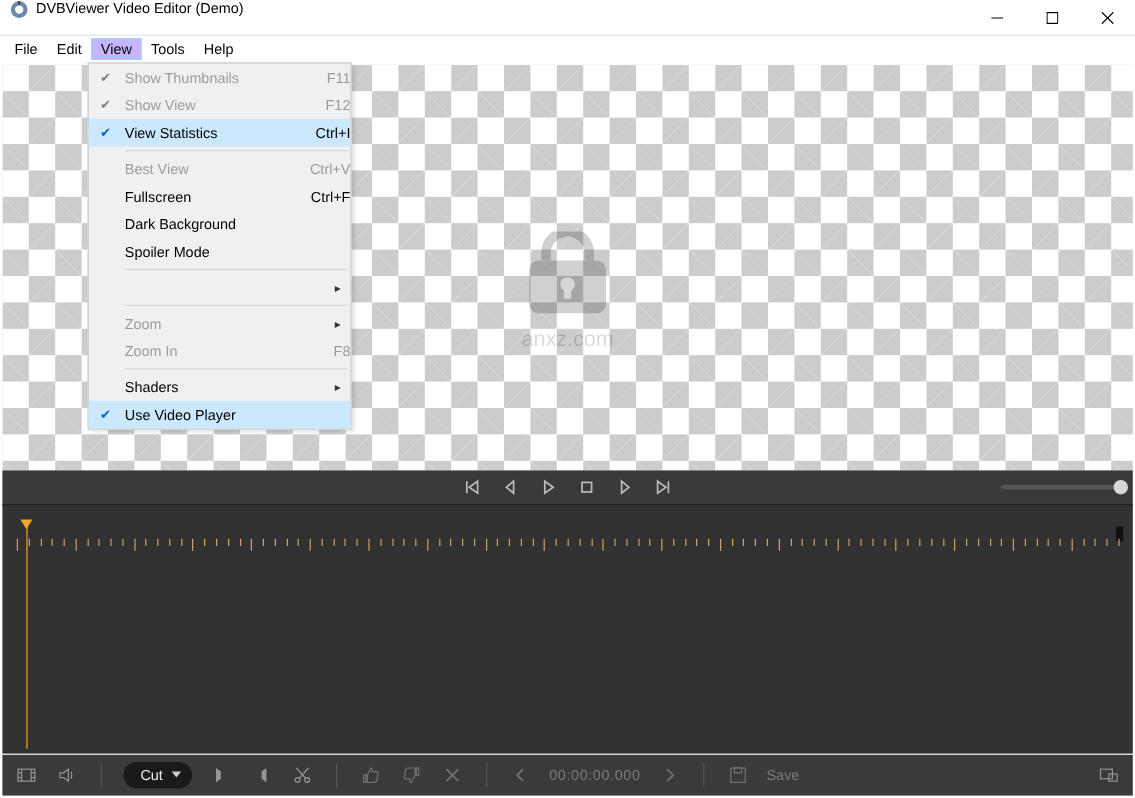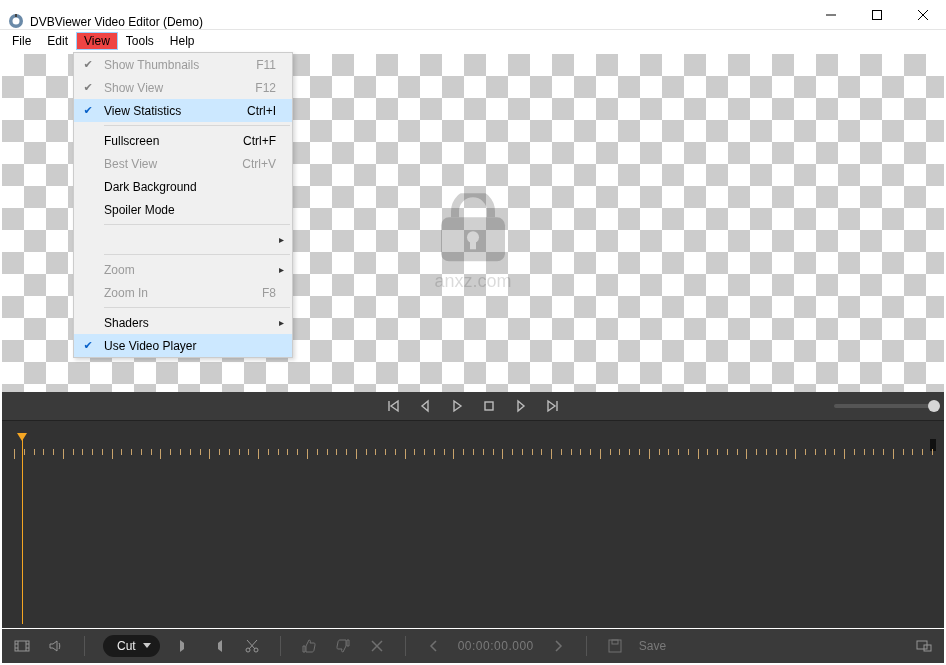--- a/index.html
+++ b/index.html
@@ -1,38 +1,38 @@
 <!DOCTYPE html>
 <html><head>
 <meta charset="utf-8">
 <style>
 * { margin: 0; padding: 0; box-sizing: border-box; font-family: "Segoe UI", Tahoma, sans-serif; }
 body { width: 946px; height: 665px; background: #fff; overflow: hidden; position: relative; }
 
 
-.titlebar { height: 30px; display: flex; align-items: flex-end; padding: 0 8px; border-bottom: 1px solid #e5e5e5; position: relative; }
+.titlebar { height: 30px; display: flex; align-items: flex-start; padding: 0 8px; border-bottom: 1px solid #e5e5e5; position: relative; }
 .titlebar .appicon { width: 16px; height: 16px; margin-right: 6px; }
 .titlebar .title { font-size: 12px; color: #000; }
 .titlebar .winbtns { position: absolute; right: 0; top: 0; display: flex; height: 30px; }
 .titlebar .winbtn { width: 46px; height: 30px; display: flex; align-items: center; justify-content: center; cursor: default; }
 .titlebar .winbtn svg { width: 10px; height: 10px; }
 
 
 .menubar { height: 22px; display: flex; align-items: center; padding: 0 4px; }
 .menubar .menuitem { padding: 2px 8px; font-size: 12px; color: #000; cursor: default; }
-.menubar .menuitem.active { background: #ef4444; border: 1px solid #99d1ff; padding: 1px 7px; }
+.menubar .menuitem.active { background: #c4b5fd; border: 1px solid #99d1ff; padding: 1px 7px; }
 
 
 .dropdown { position: absolute; left: 73px; top: 52px; width: 220px; background: #f0f0f0; border: 1px solid #ccc; box-shadow: 2px 2px 4px rgba(0,0,0,.15); z-index: 100; }
 .dropdown .row { display: flex; align-items: center; height: 23px; position: relative; }
 .dropdown .row.highlight { background: #cce8ff; }
 .dropdown .row .checkcol { width: 28px; display: flex; align-items: center; justify-content: center; }
 .dropdown .row.highlight .checkcol { background: #cce8ff; }
 .dropdown .row .label { flex: 1; font-size: 12px; color: #000; padding-left: 2px; }
-.dropdown .row .shortcut { font-size: 12px; color: #000; padding-right: 16px; }
+.dropdown .row .shortcut { font-size: 12px; color: #000; }
 .dropdown .row.disabled .label, .dropdown .row.disabled .shortcut { color: #9b9b9b; }
 .dropdown .row .arrow { position: absolute; right: 8px; font-size: 10px; color: #333; }
 .dropdown .sep { height: 1px; background: #d7d7d7; margin: 3px 2px 3px 30px; }
 .dropdown .check { font-size: 11px; color: #808080; }
 .dropdown .row.highlight .check { color: #0a62c9; }
 
 
 .preview { position: absolute; left: 2px; right: 2px; top: 54px; height: 338px;
   background-image:
     linear-gradient(45deg,#cccccc 25%,transparent 25%),
@@ -141,29 +141,29 @@
       <div class="shortcut">F12</div>
     </div>
     <div class="row highlight">
       <div class="checkcol">
         <span class="check">✔</span>
       </div>
       <div class="label">View Statistics</div>
       <div class="shortcut">Ctrl+I</div>
     </div>
     <div class="sep"></div>
+    <div class="row disabled">
+      <div class="checkcol"></div>
+      <div class="label">Best View</div>
+      <div class="shortcut">Ctrl+V</div>
+    </div>
     <div class="row">
       <div class="checkcol"></div>
       <div class="label">Fullscreen</div>
       <div class="shortcut">Ctrl+F</div>
-    </div>
-    <div class="row disabled">
-      <div class="checkcol"></div>
-      <div class="label">Best View</div>
-      <div class="shortcut">Ctrl+V</div>
     </div>
     <div class="row">
       <div class="checkcol"></div>
       <div class="label">Dark Background</div>
     </div>
     <div class="row">
       <div class="checkcol"></div>
       <div class="label">Spoiler Mode</div>
     </div>
     <div class="sep"></div>

